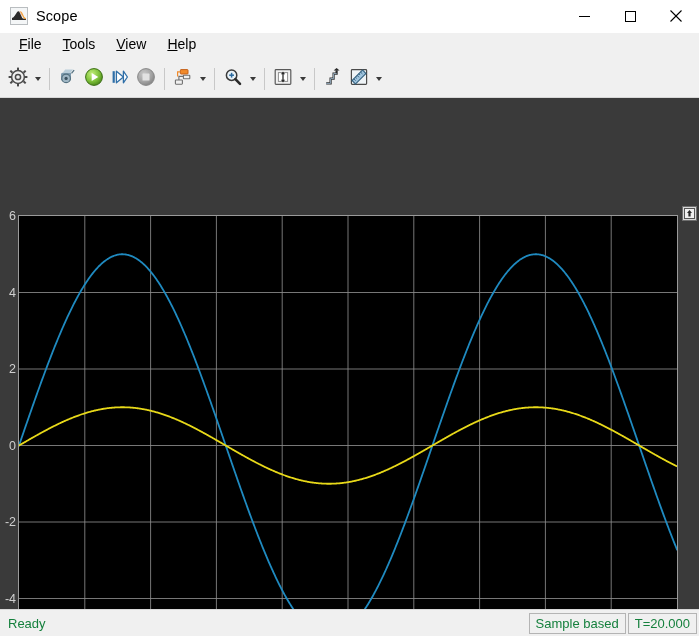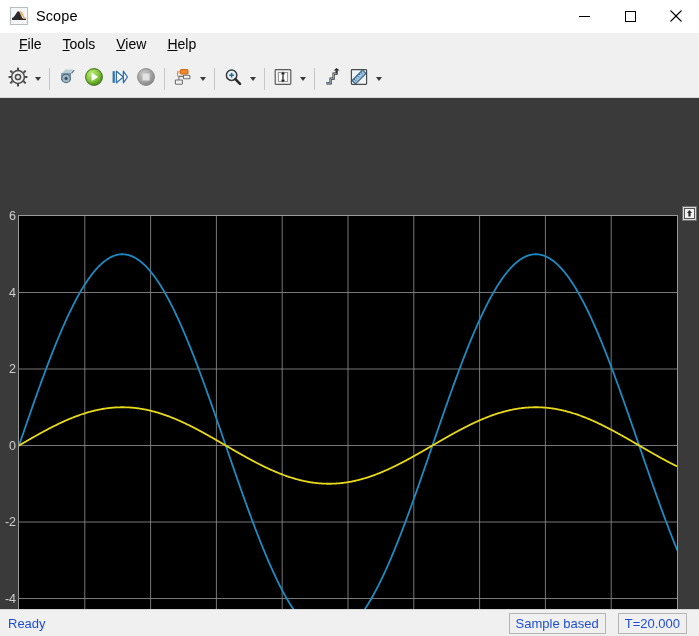--- a/index.html
+++ b/index.html
@@ -122,31 +122,31 @@
     border: 1px solid #6e6e6e;
     display: flex; align-items: center; justify-content: center;
   }
 
   
   .statusbar {
     height: 27px; flex: 0 0 27px;
     display: flex; align-items: center;
     background: #f0f0f0;
     border-top: 1px solid #d7d7d7;
-    font-size: 13px; color: #1d4ed8;
+    font-size: 13px; color: #15803d;
   }
   .status-ready {
     flex: 1 1 auto;
     padding-left: 8px;
   }
   .status-cell {
     height: 21px;
     display: flex; align-items: center;
     padding: 0 6px;
-    margin-right: 12px;
+    margin-right: 2px;
     border: 1px solid #b4b4b4;
     background: #f0f0f0;
     white-space: nowrap;
   }
 </style>
 </head>
 <body>
 
 <div id="app">
 

